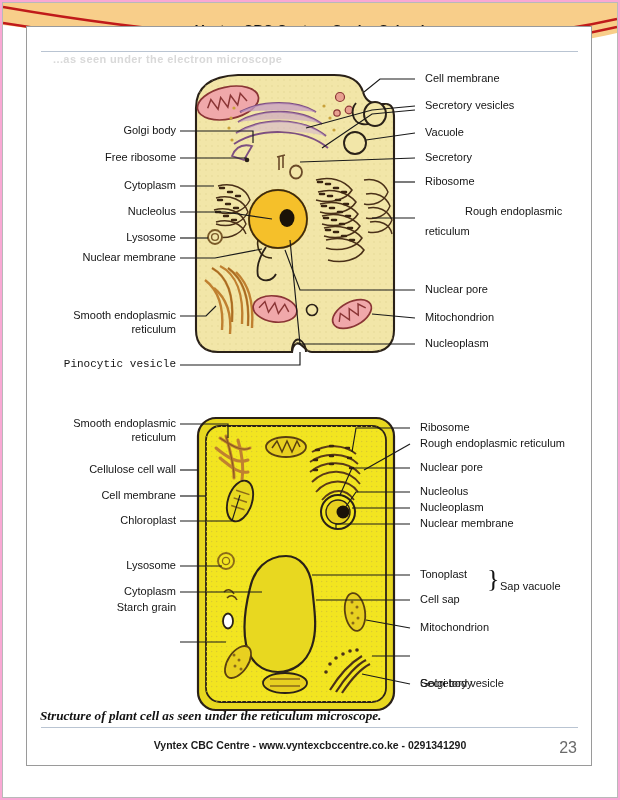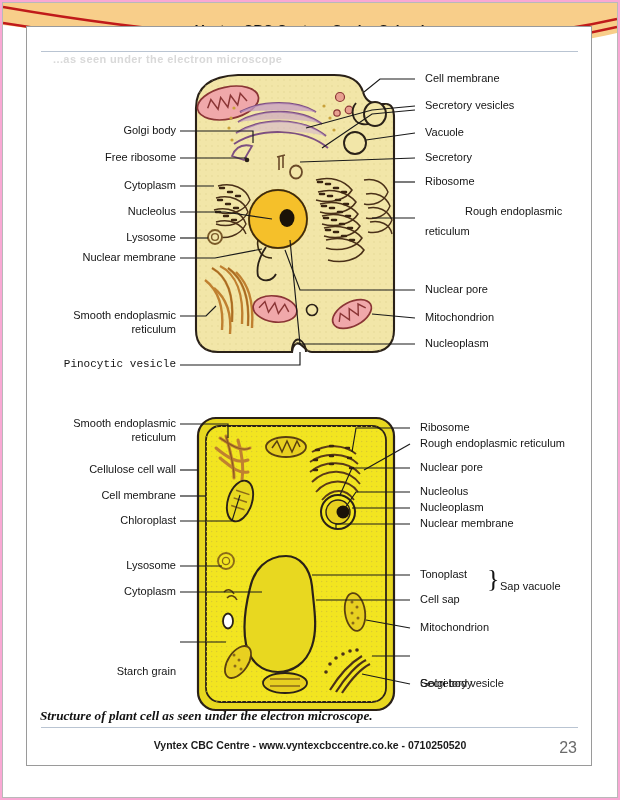--- a/index.html
+++ b/index.html
@@ -82,21 +82,21 @@
       <path d="M0,4 C150,30 300,44 460,36 C520,33 570,26 614,16" fill="none" stroke="#c01a1a" stroke-width="2.6"></path>
       <path d="M0,20 C150,44 300,56 460,47 C520,43 570,34 614,24" fill="none" stroke="#c01a1a" stroke-width="2.6"></path>
     </svg>
   </div>
   <div class="doc-title">Vyntex CBC Centre - Senior School</div>
 
   <div class="page">
     <div class="rule top"></div>
     <div class="ghost-head">...as seen under the electron microscope</div>
     <div class="rule bot"></div>
-    <div class="footer-text">Vyntex CBC Centre - www.vyntexcbccentre.co.ke - 0710250520</div>
+    <div class="footer-text">Vyntex CBC Centre - www.vyntexcbccentre.co.ke - 0291341290</div>
     <div class="page-num">23</div>
   </div>
 
   <div class="fig">
     <svg width="620" height="800" viewBox="0 0 620 800">
       <defs>
         <pattern id="dots" width="5" height="5" patternUnits="userSpaceOnUse">
           <circle cx="1.6" cy="1.6" r="0.75" fill="#d8c830"></circle>
         </pattern>
         <pattern id="dotsA" width="6" height="6" patternUnits="userSpaceOnUse">
@@ -424,32 +424,32 @@
 
 
   <div>
     <div class="lbl r" style="left:24px;top:417px;width:152px;">Smooth endoplasmic</div>
     <div class="lbl r" style="left:24px;top:431px;width:152px;">reticulum</div>
     <div class="lbl r" style="left:30px;top:463px;width:146px;">Cellulose cell wall</div>
     <div class="lbl r" style="left:30px;top:489px;width:146px;">Cell membrane</div>
     <div class="lbl r" style="left:30px;top:514px;width:146px;">Chloroplast</div>
     <div class="lbl r" style="left:30px;top:559px;width:146px;">Lysosome</div>
     <div class="lbl r" style="left:30px;top:585px;width:146px;">Cytoplasm</div>
-    <div class="lbl r" style="left:30px;top:665px;width:146px;">Starch grain</div>
+    <div class="lbl r" style="left:30px;top:601px;width:146px;">Starch grain</div>
 
     <div class="lbl" style="left:420px;top:421px;">Ribosome</div>
     <div class="lbl" style="left:420px;top:437px;">Rough endoplasmic reticulum</div>
     <div class="lbl" style="left:420px;top:461px;">Nuclear pore</div>
     <div class="lbl" style="left:420px;top:485px;">Nucleolus</div>
     <div class="lbl" style="left:420px;top:501px;">Nucleoplasm</div>
     <div class="lbl" style="left:420px;top:517px;">Nuclear membrane</div>
     <div class="lbl" style="left:420px;top:568px;">Tonoplast</div>
     <div class="lbl" style="left:420px;top:593px;">Cell sap</div>
     <div class="lbl" style="left:420px;top:621px;">Mitochondrion</div>
     <div class="lbl" style="left:420px;top:649px;margin-top:28px;">Secretory vesicle</div>
     <div class="lbl" style="left:420px;top:677px;">Golgi body</div>
 
     <div class="brace" style="left:487px;top:566px;">}</div>
     <div class="lbl" style="left:500px;top:580px;">Sap vacuole</div>
   </div>
 
-  <div class="caption plant" style="left:40px;">Structure of plant cell as seen under the electron microscope.</div>
+  <div class="caption plant" style="left:40px;">Structure of plant cell as seen under the reticulum microscope.</div>
 </div>
 
 </body></html>

